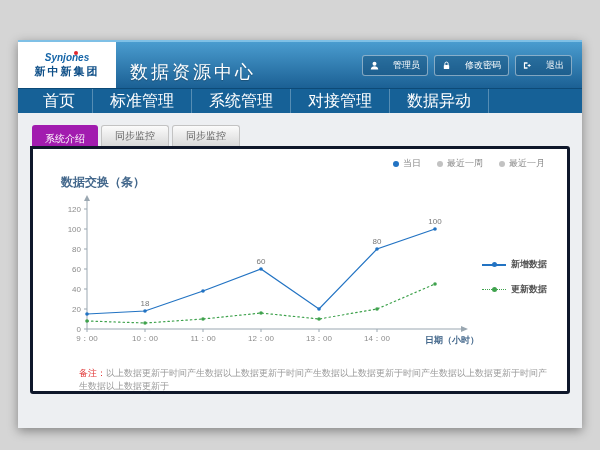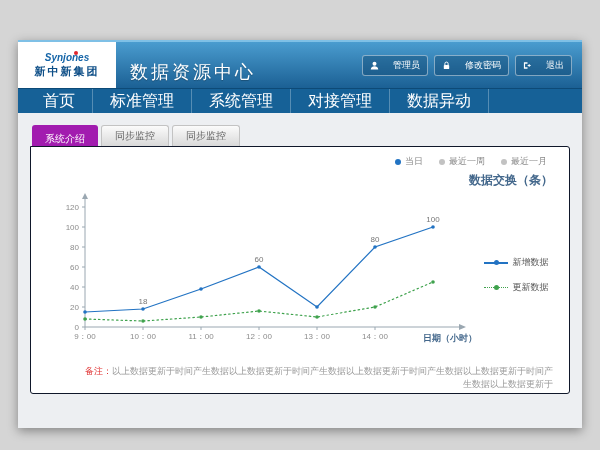--- a/index.html
+++ b/index.html
@@ -53,31 +53,31 @@
   }
   .tab.active { background:#a21caf; color:#ffffff;flex-direction:column; }
   .tab.inactive { background:linear-gradient(#fbfbfb,#d9d9d9); border:1px solid #c3c3c3; border-bottom:none; color:#666; }
   .grid-icon { width:8px; height:8px; display:inline-block;
     background:
       linear-gradient(#fff,#fff) 0 0/3px 3px no-repeat,
       linear-gradient(#fff,#fff) 5px 0/3px 3px no-repeat,
       linear-gradient(#fff,#fff) 0 5px/3px 3px no-repeat,
       linear-gradient(#fff,#fff) 5px 5px/3px 3px no-repeat; }
   .panel {
-    background:#ffffff; border:1px solid #0f172a; border-radius:0 3px 3px 3px;
-    height:248px; padding:8px 16px 0; position:relative;text-align:right;
+    background:#ffffff; border:3px solid #0f172a; border-radius:0 3px 3px 3px;
+    height:248px; padding:8px 16px 0; position:relative;
   }
   
   .filters { display:flex; justify-content:flex-end; gap:16px; padding-right:6px; }
   .filter-item { display:flex; align-items:center; gap:4px; font-size:9px; color:#888; cursor:pointer; }
   .fdot { width:6px; height:6px; border-radius:50%; display:inline-block; }
   .y-title { font-size:12px; color:#44688c; margin:4px 0 0 12px; font-weight:bold; }
   .chart-row { display:flex; align-items:center; margin-top:2px; }
   .series-legend { display:flex; flex-direction:column; gap:12px; margin-left:4px; width:70px; }
-  .series-item { display:flex; align-items:center; gap:5px; font-size:9px; color:#555; cursor:pointer; }
+  .series-item { display:flex; align-items:center; gap:5px; font-size:9px; color:#555; cursor:pointer;font-weight:bold; }
   .sample { position:relative; width:24px; height:7px; display:inline-block; }
   .sline { position:absolute; left:0; right:0; top:3px; display:block; }
   .sdot { position:absolute; left:10px; top:1px; width:5px; height:5px; border-radius:50%; display:block; }
   
   .note { margin-top:6px; padding-left:30px; font-size:9px; color:#9a9a9a; line-height:13px; }
   .note-label { color:#e03131; }
 </style>
 </head>
 <body>
 

